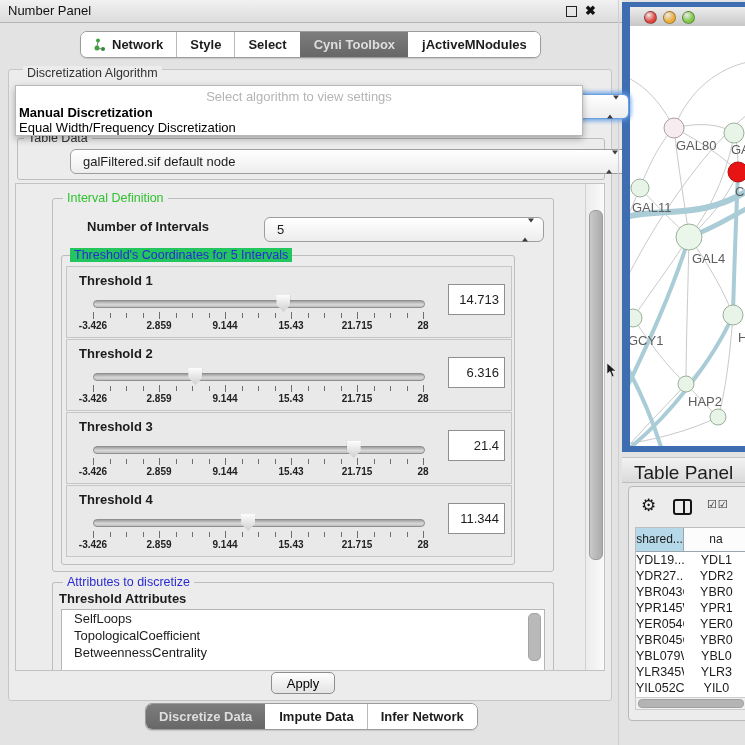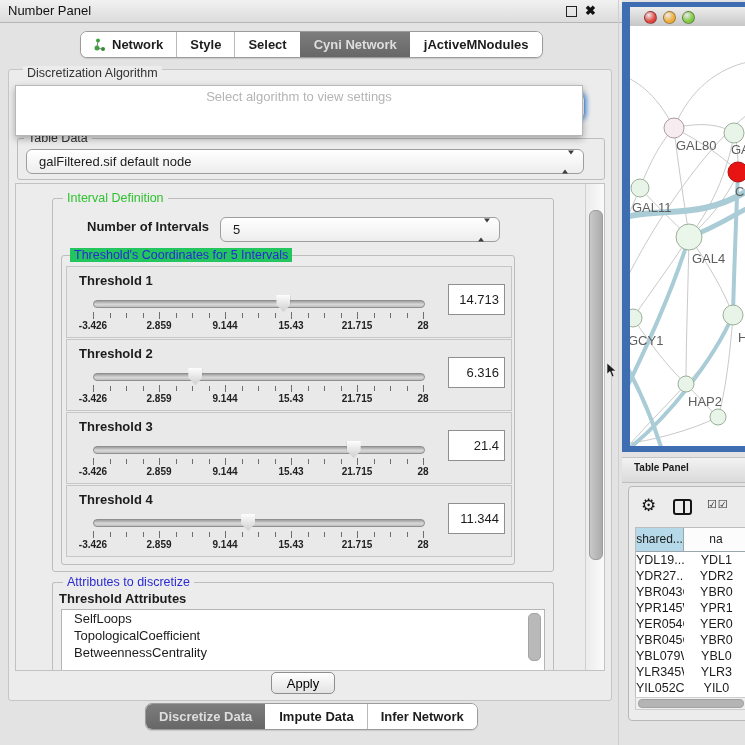--- a/index.html
+++ b/index.html
@@ -26,21 +26,21 @@
   
   .content-panel{position:absolute;left:8px;top:69px;width:602px;height:630px;
     background:#ececec;border:1px solid #c6c6c6;border-radius:3px;}
   .group-label{position:absolute;background:#ececec;padding:0 4px;font-size:12.5px;z-index:2;text-align:right;}
   .glabel-dark{color:#333;}
   .glabel-green{color:#2fc22f;}
   .glabel-blue{color:#2a2ad4;}
   .groupbox{position:absolute;border:1px solid #bdbdbd;border-radius:3px;}
 
   .combo{position:absolute;background:linear-gradient(#ffffff,#ededed);
-    border:1px solid #9e9e9e;border-radius:6px;font-size:13px;}
+    border:1px solid #9e9e9e;border-radius:6px;font-size:13px;margin-left:44px;}
   .combo .cval{position:absolute;left:12px;top:0;line-height:23px;}
   .combo.focused{box-shadow:0 0 4px 2px rgba(90,150,230,.85);border-color:#6a9fe0;}
   .updown{position:absolute;right:9px;top:50%;transform:translateY(-50%);}
   .updown .up{width:0;height:0;border-left:3.5px solid transparent;border-right:3.5px solid transparent;
     border-bottom:4.5px solid #3c3c3c;margin-bottom:3px;}
   .updown .down{width:0;height:0;border-left:3.5px solid transparent;border-right:3.5px solid transparent;
     border-top:4.5px solid #3c3c3c;}
 
   
   .popup{position:absolute;left:6px;top:15px;width:566px;height:49px;background:#fff;
@@ -93,21 +93,21 @@
   .net-window{position:absolute;left:622px;top:2px;width:123px;height:450px;background:#3e6db2;}
   .net-titlebar{position:absolute;left:8px;top:5px;width:115px;height:19px;
     background:linear-gradient(#ededed,#c7c7c7);border-bottom:1px solid #9a9a9a;}
   .light{position:absolute;top:4px;width:11px;height:11px;border-radius:50%;}
   .net-canvas{position:absolute;left:8px;top:24px;width:115px;height:420px;background:#fff;}
 
   
   .tp-titlebar{position:absolute;left:622px;top:457px;width:123px;height:24px;
     background:linear-gradient(#f2f2f2,#dadada);border-top:1px solid #c4c4c4;
     border-bottom:1px solid #bdbdbd;}
-  .tp-title{position:absolute;left:12px;top:4px;font-size:10px;font-weight:bold;}
+  .tp-title{position:absolute;left:12px;top:4px;font-size:19px;}
   .tp-panel{position:absolute;left:628px;top:486px;width:120px;height:233px;background:#ececec;
     border:1px solid #b8b8b8;border-radius:4px;}
   .gear{position:absolute;left:12px;top:8px;font-size:17px;color:#161616;
     font-family:"DejaVu Sans",sans-serif;}
   .split-ico{position:absolute;left:44px;top:12px;width:15px;height:12px;
     border:2px solid #141414;border-radius:3px;}
   .split-ico div{position:absolute;left:50%;top:0;width:2px;height:100%;background:#141414;}
   .checks{position:absolute;left:78px;top:11px;font-size:11px;color:#222;letter-spacing:1px;
     font-family:"DejaVu Sans",sans-serif;}
   .tp-table{position:absolute;left:6px;top:40px;width:113px;height:169px;background:#fff;
@@ -149,36 +149,40 @@
         </span>
         <span>Network</span>
       </div>
       <div class="tab">
         <span>Style</span>
       </div>
       <div class="tab">
         <span>Select</span>
       </div>
       <div class="tab selected">
-        <span>Cyni Network</span>
+        <span>Cyni Toolbox</span>
       </div>
       <div class="tab">
         <span>jActiveMNodules</span>
       </div>
     </div>
 
   <div class="content-panel">
 
     <span class="group-label glabel-dark" style="left:14px;top:-4px;z-index:1;">Discretization Algorithm</span>
     <div class="combo focused" style="left:14px;top:24px;width:560px;height:23px;z-index:1;">
       <span class="updown"><span class="up"></span><span class="down"></span></span>
     </div>
 
     <div class="popup">
       <div class="popup-hint">Select algorithm to view settings</div>
+      <div id="popup-options">
+          <div class="popup-opt bold">Manual Discretization</div>
+          <div class="popup-opt">Equal Width/Frequency Discretization</div>
+        </div>
     </div>
 
     <div class="groupbox" style="left:8px;top:68px;width:586px;height:40px;">
       <span class="group-label glabel-dark" style="left:6px;top:-8px;">Table Data</span>
       <div class="combo" style="left:8px;top:10px;width:556px;height:23px;">
         <span class="cval">galFiltered.sif default node</span>
         <span class="updown"><span class="up"></span><span class="down"></span></span>
       </div>
     </div>
 

